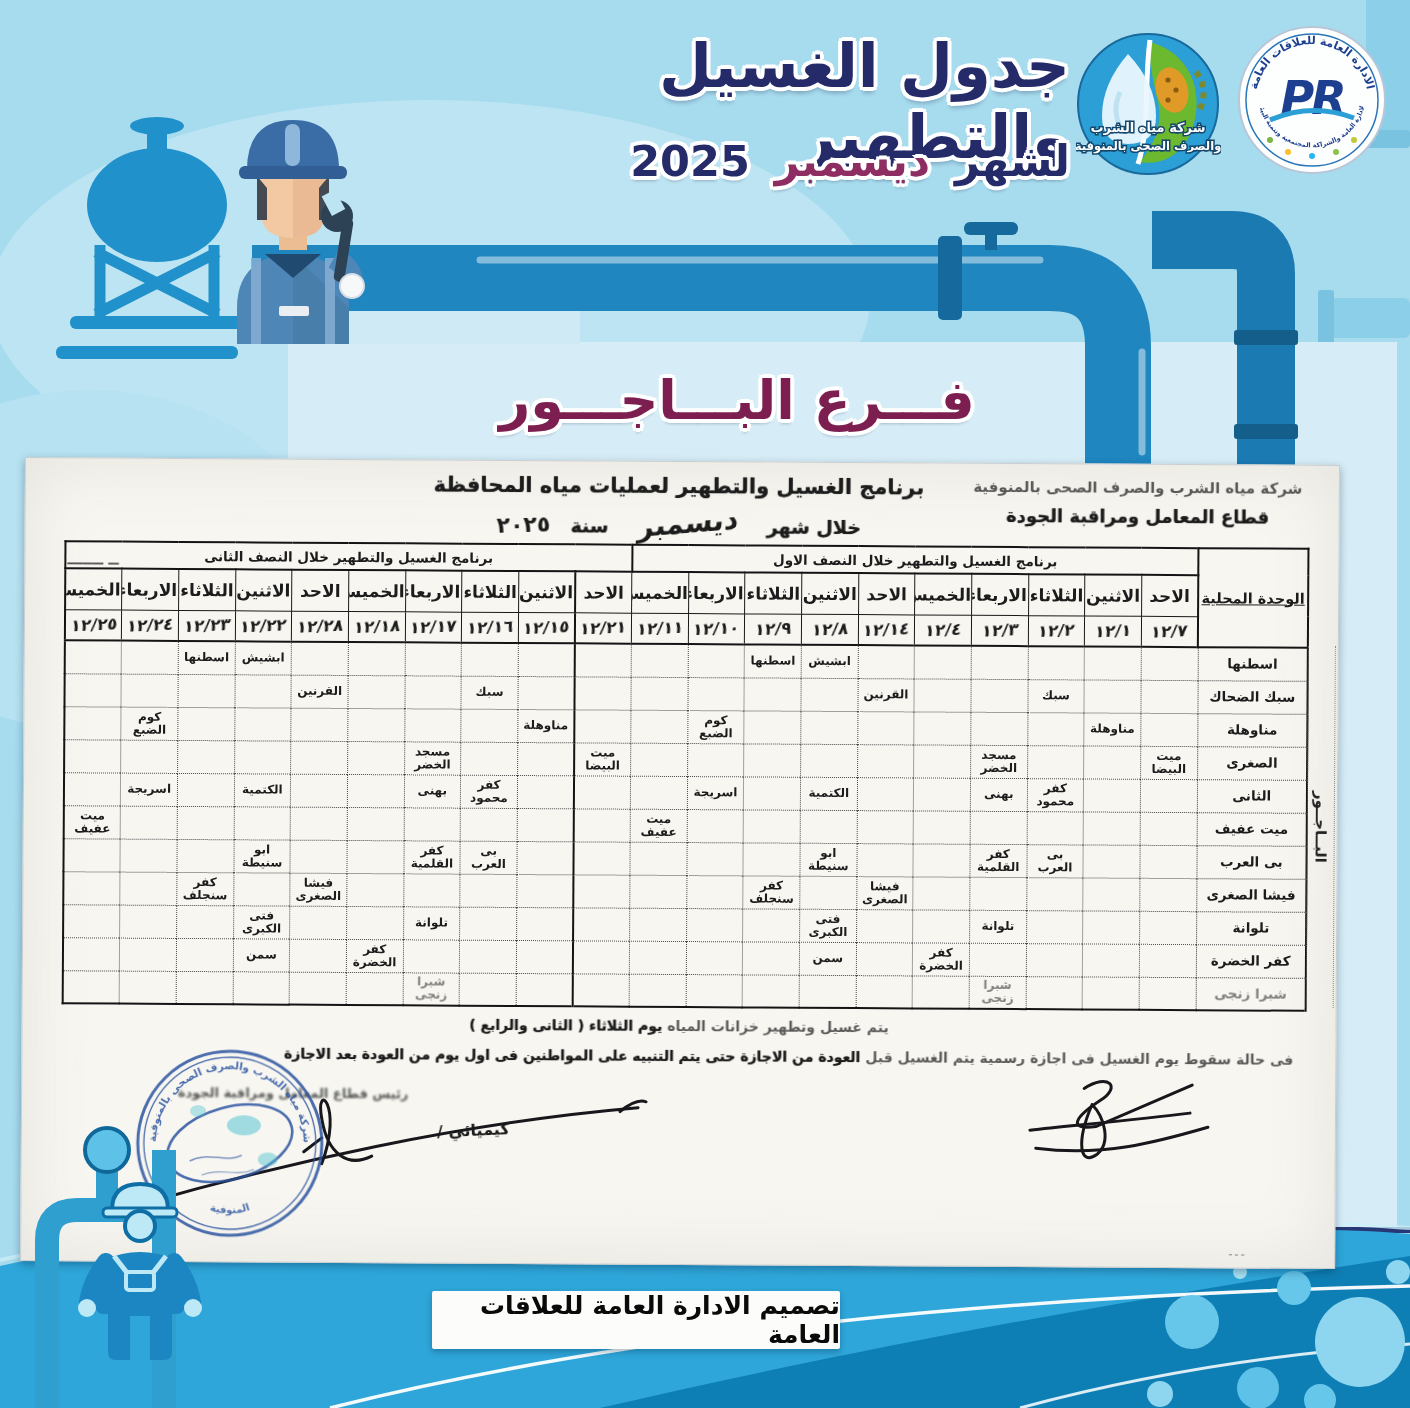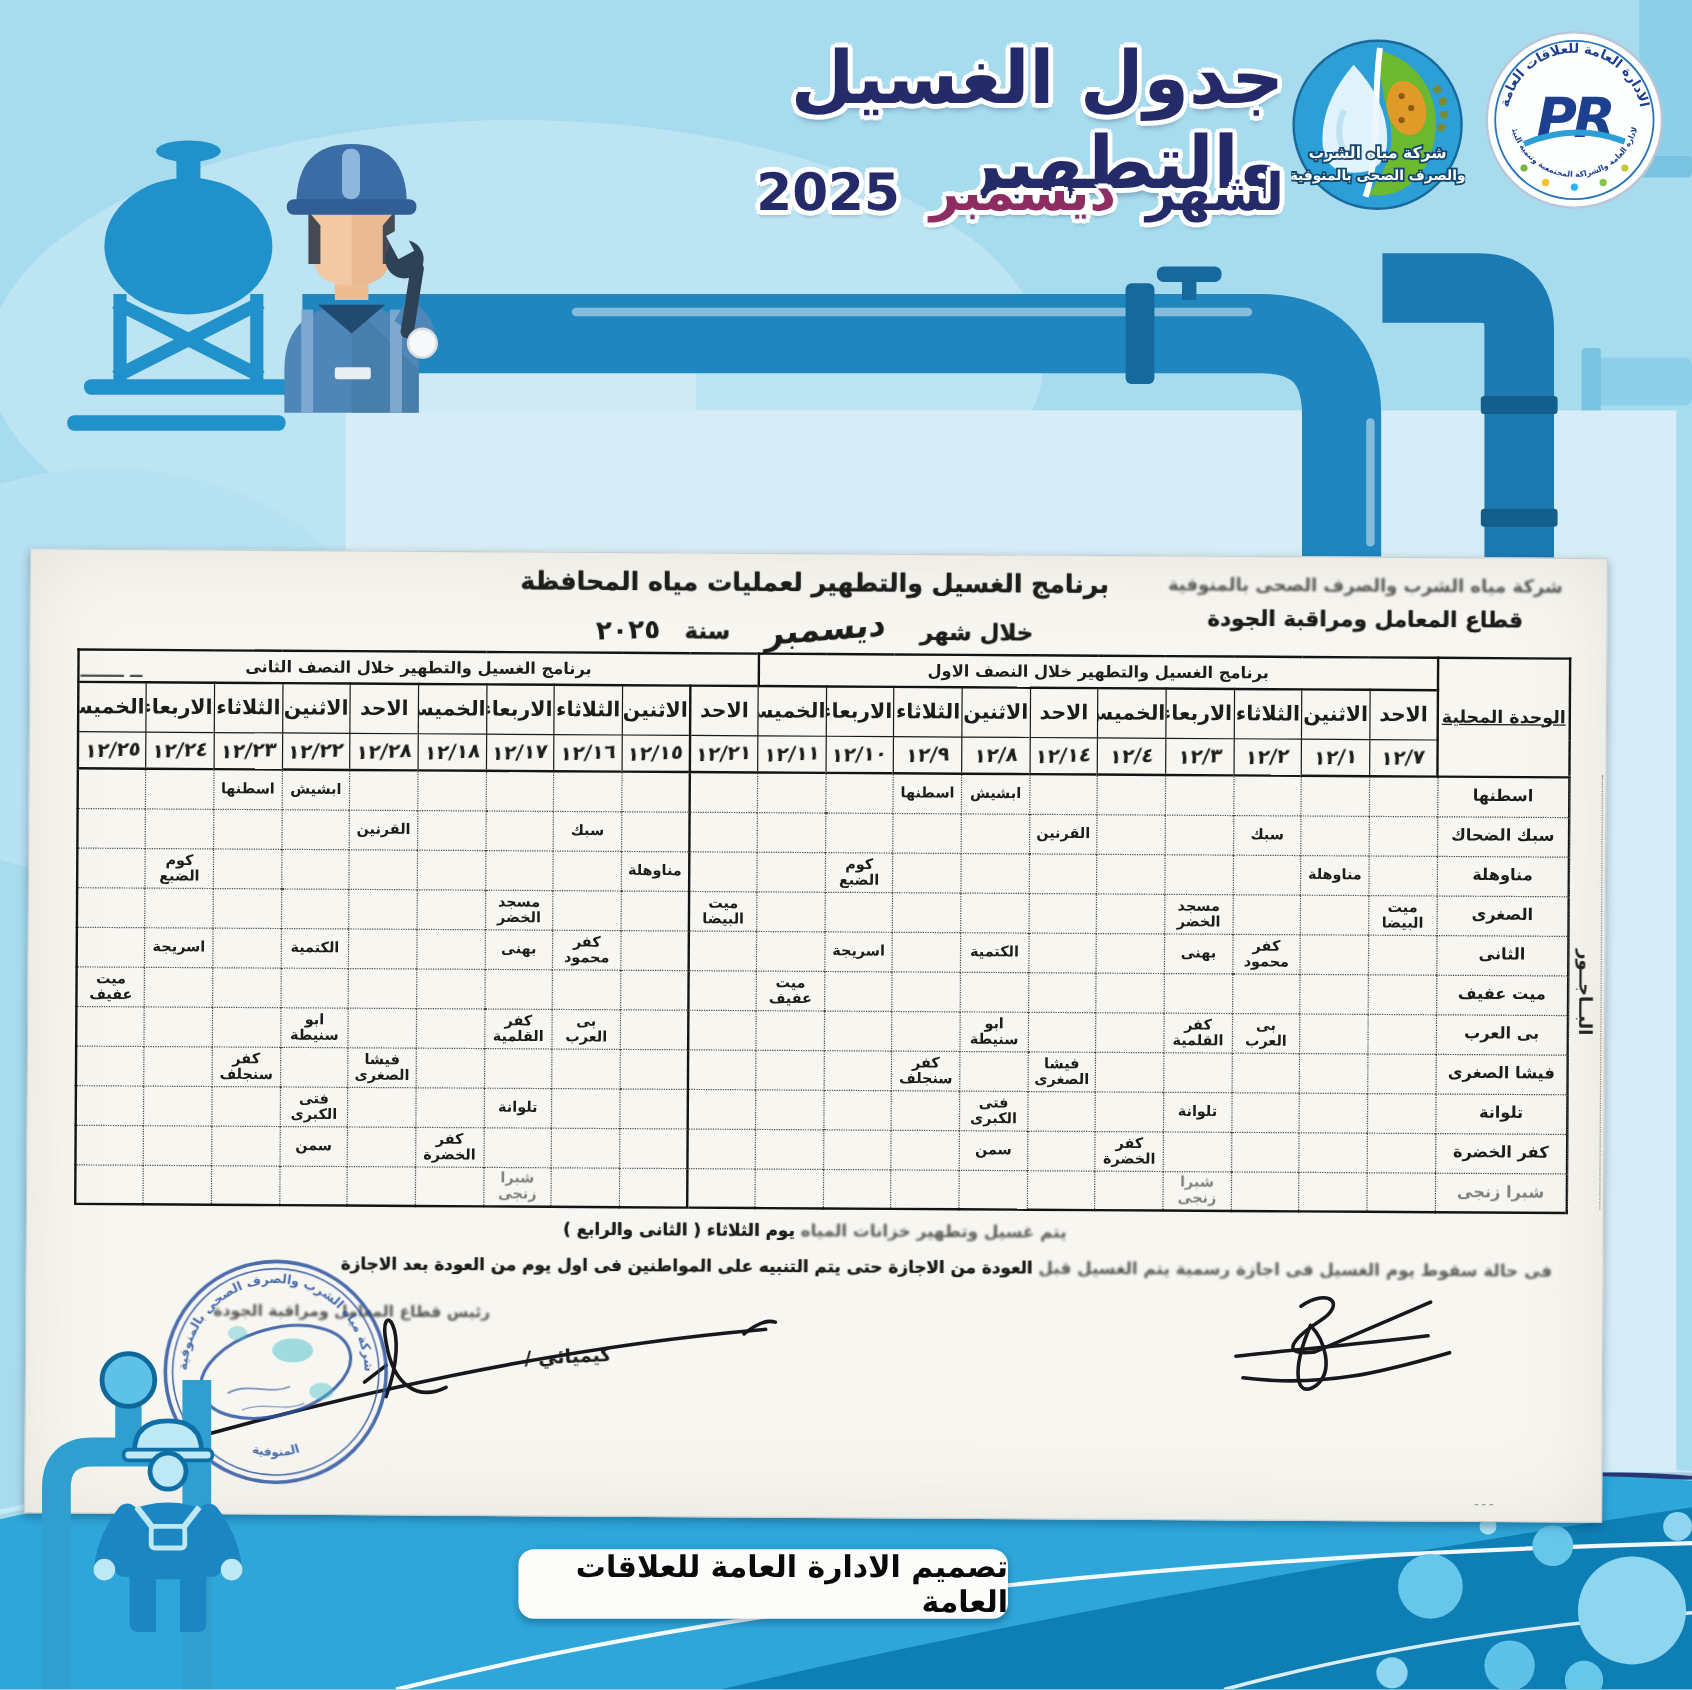--- a/index.html
+++ b/index.html
@@ -72,21 +72,21 @@
          font-size:14px;font-weight:bold;}
   .approver{position:absolute;left:128px;top:626px;width:286px;text-align:center;direction:rtl;
             font-size:13px;font-weight:bold;filter:blur(.8px);opacity:.75;}
   .chem{position:absolute;left:415px;top:660px;direction:rtl;font-size:16px;font-weight:bold;
         transform:rotate(-3deg);filter:blur(.25px);}
   .pagemark{position:absolute;right:90px;bottom:10px;font-size:10px;opacity:.5;letter-spacing:2px;}
 
   
   .credit{position:absolute;left:432px;top:1291px;width:408px;height:58px;background:#fcfcfa;
           display:flex;align-items:center;justify-content:center;direction:rtl;
-          font-size:25px;font-weight:bold;color:#0a0a0a;border-radius:13px;
+          font-size:25px;font-weight:bold;color:#0a0a0a;border-radius:2px;
           box-shadow:0 3px 6px rgba(0,30,60,.3);}
 </style>
 </head>
 <body>
 
 <div class="canvas">
 
   <svg class="layer" width="1410" height="1408" viewBox="0 0 1410 1408">
     <ellipse cx="430" cy="300" rx="440" ry="200" fill="#bde4f2"></ellipse>
     <ellipse cx="90" cy="560" rx="230" ry="170" fill="#b7e2f1"></ellipse>
@@ -203,20 +203,21 @@
     <text font-size="6.5" font-weight="bold" fill="#1d3f8f" font-family="DejaVu Sans, sans-serif">
       <textPath href="#prBottom" startOffset="50%" text-anchor="middle">الادارة العامة والشراكة المجتمعية وتنمية البيئة</textPath>
     </text>
     <circle cx="34" cy="116" r="3" fill="#7cb342"></circle>
       <circle cx="52" cy="128" r="3" fill="#fbc02d"></circle>
     <circle cx="76" cy="132" r="3" fill="#29b6f6"></circle>
       <circle cx="100" cy="128" r="3" fill="#8bc34a"></circle>
     <circle cx="118" cy="116" r="3" fill="#c0ca33"></circle>
   </svg>
 
+  <div class="branch-banner">فـــرع البـــاجـــور</div>
 
   <div class="paper">
     <div class="corner-dashes">ــ ـــــــ</div>
 
     <div class="org-block">
       <div class="l1 smudge">شركة مياه الشرب والصرف الصحى بالمنوفية</div>
       <div class="l2 degraded">قطاع المعامل ومراقبة الجودة</div>
     </div>
 
     <div class="doc-title">

